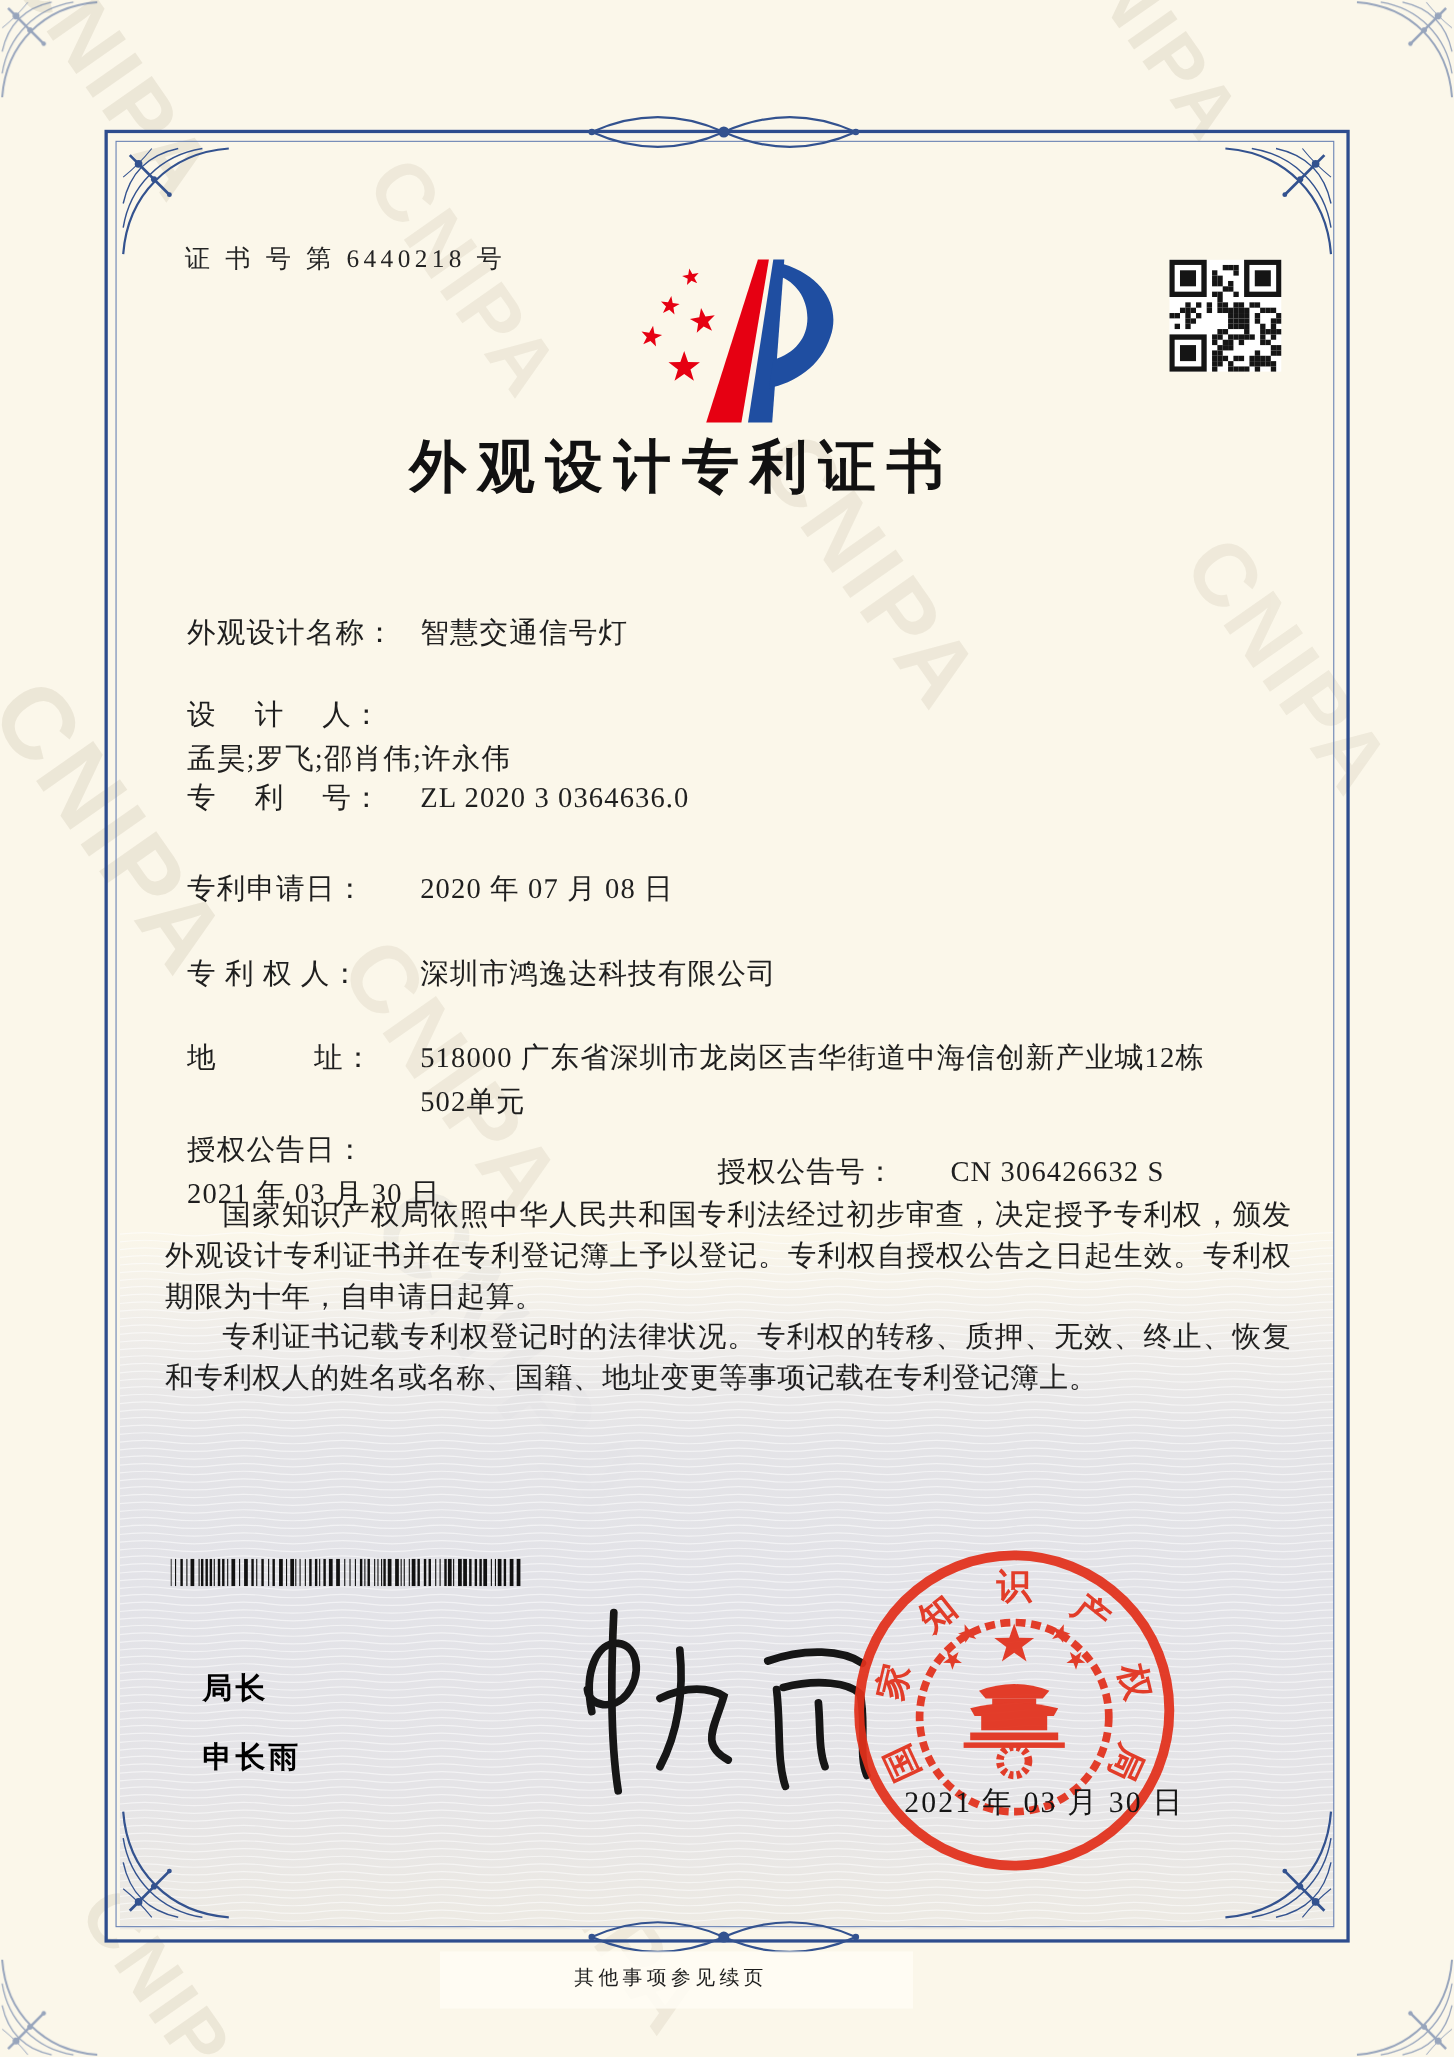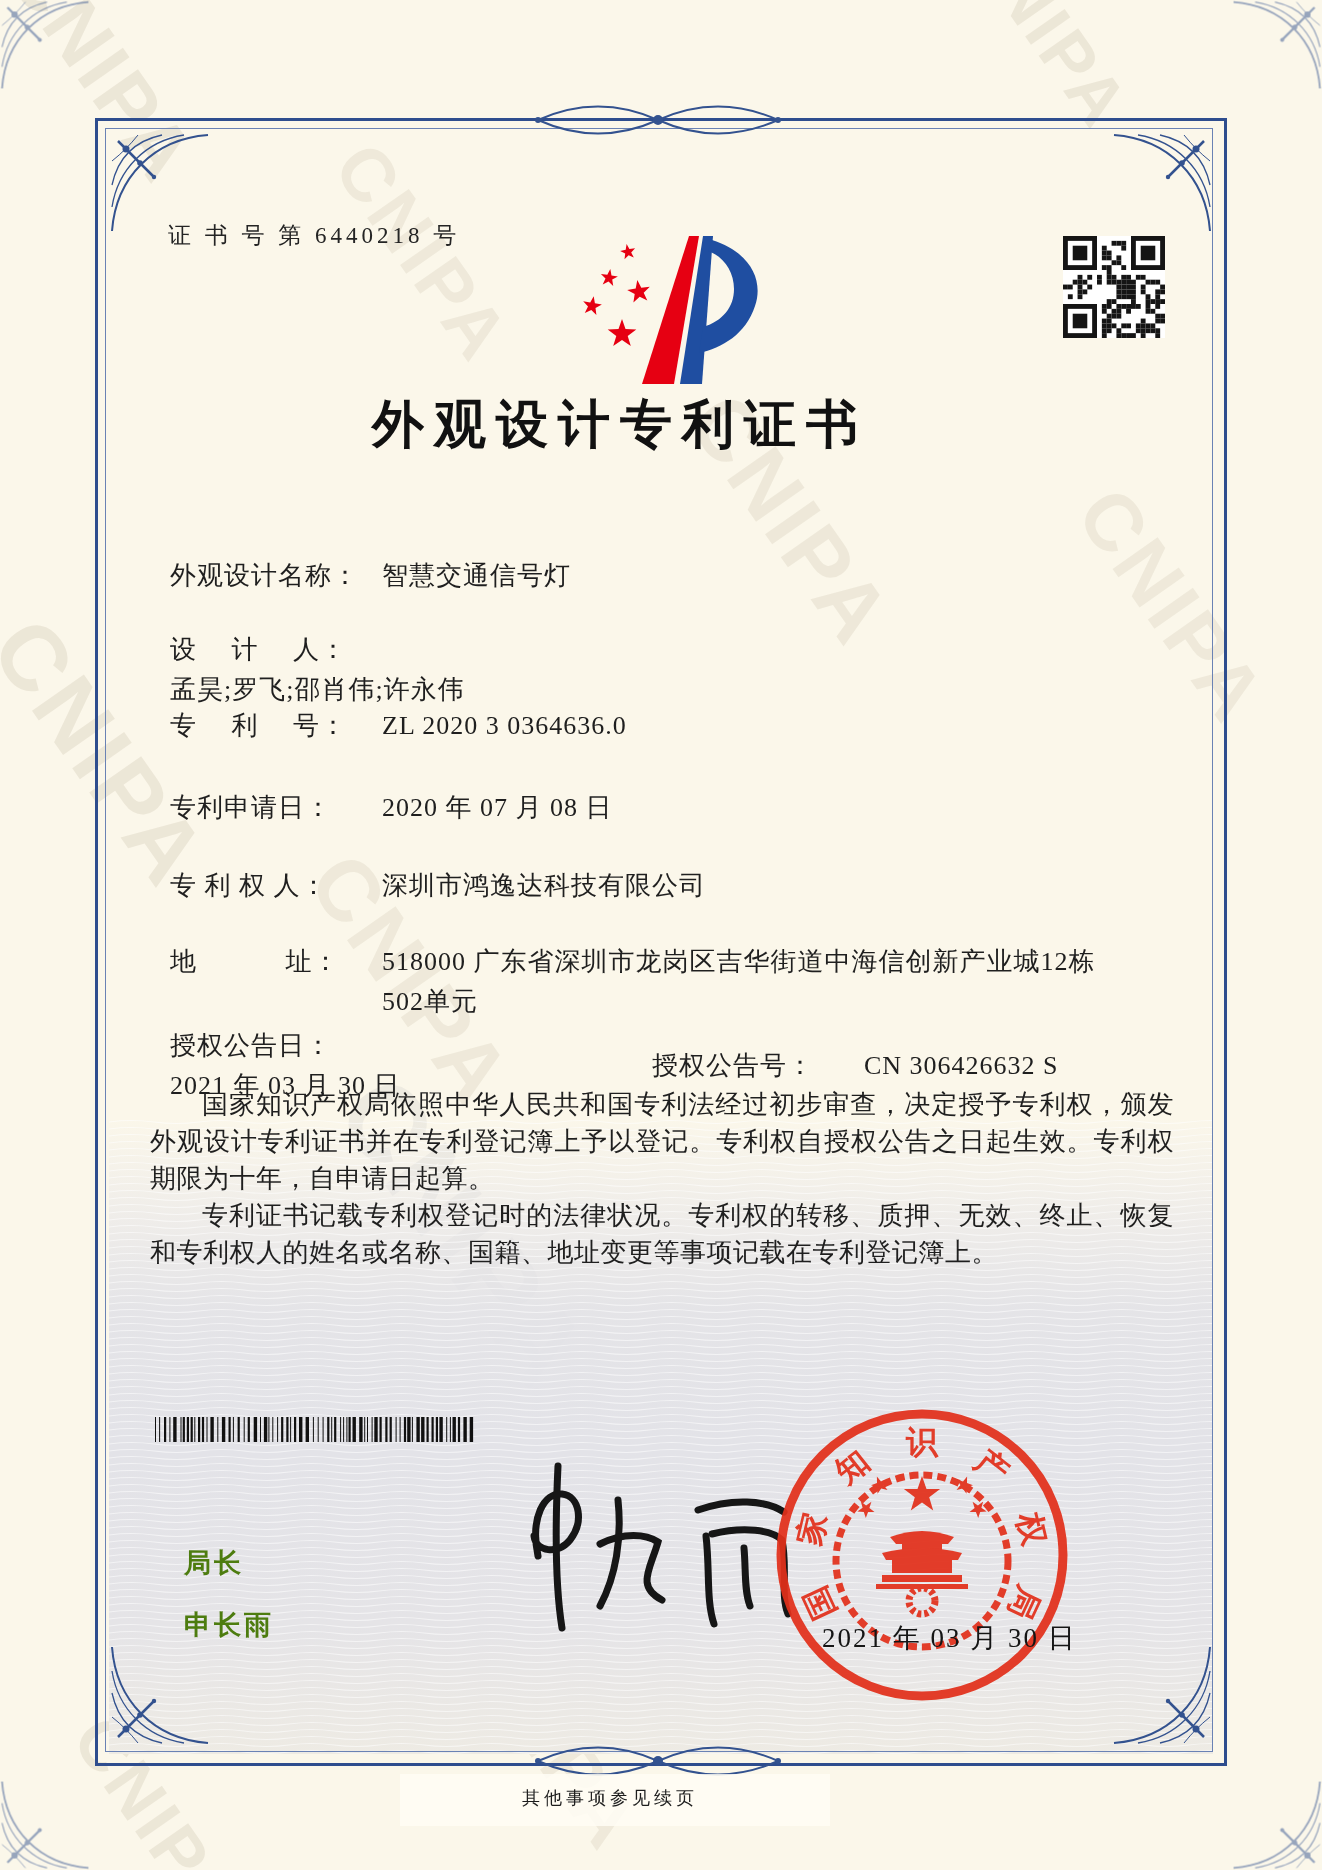--- a/index.html
+++ b/index.html
@@ -26,21 +26,21 @@
   .frow{position:absolute;left:170px;font-size:26px;line-height:40px;letter-spacing:1px;display:flex;justify-content:center;}
   .flabel{flex:0 0 auto;min-width:212px;white-space:nowrap;}
   .fvalue{flex:0 1 auto;}
   .frow.addr .fvalue{max-width:748px;}
   .frow.grant{width:1000px;}
   .pair2{position:absolute;left:482px;display:flex;}
   .paras{position:absolute;left:150px;top:1086px;width:1024px;font-size:26px;line-height:37px;
          text-align:justify;letter-spacing:.5px;}
   .paras p{margin:0;text-indent:2em;}
   .barcode{position:absolute;left:155px;top:1417px;}
-  .hei{font-family:"Liberation Sans","DejaVu Sans",sans-serif;font-weight:700;color:#4d7c0f;margin-top:28px;}
+  .hei{font-family:"Liberation Sans","DejaVu Sans",sans-serif;font-weight:700;color:#000000;}
   .role{position:absolute;left:184px;top:1517px;font-size:27px;letter-spacing:3px;}
   .iname{position:absolute;left:184px;top:1579px;font-size:27px;letter-spacing:3px;}
   .sig{position:absolute;left:500px;top:1448px;}
   .seal{position:absolute;left:770px;top:1403px;}
   .sealdate{position:absolute;left:822px;top:1620px;font-size:27px;letter-spacing:2px;color:#151515;z-index:5;}
   .pageinfo{position:absolute;left:280px;top:1708px;width:660px;text-align:center;
             font-size:22px;letter-spacing:3px;color:#3e4e63;z-index:5;}
   .noteband{position:absolute;left:400px;top:1774px;width:430px;height:52px;background:rgba(255,253,245,.85);}
   .note{position:absolute;left:280px;top:1786px;width:660px;text-align:center;font-size:18px;
         letter-spacing:4px;color:#1d1d1d;}

